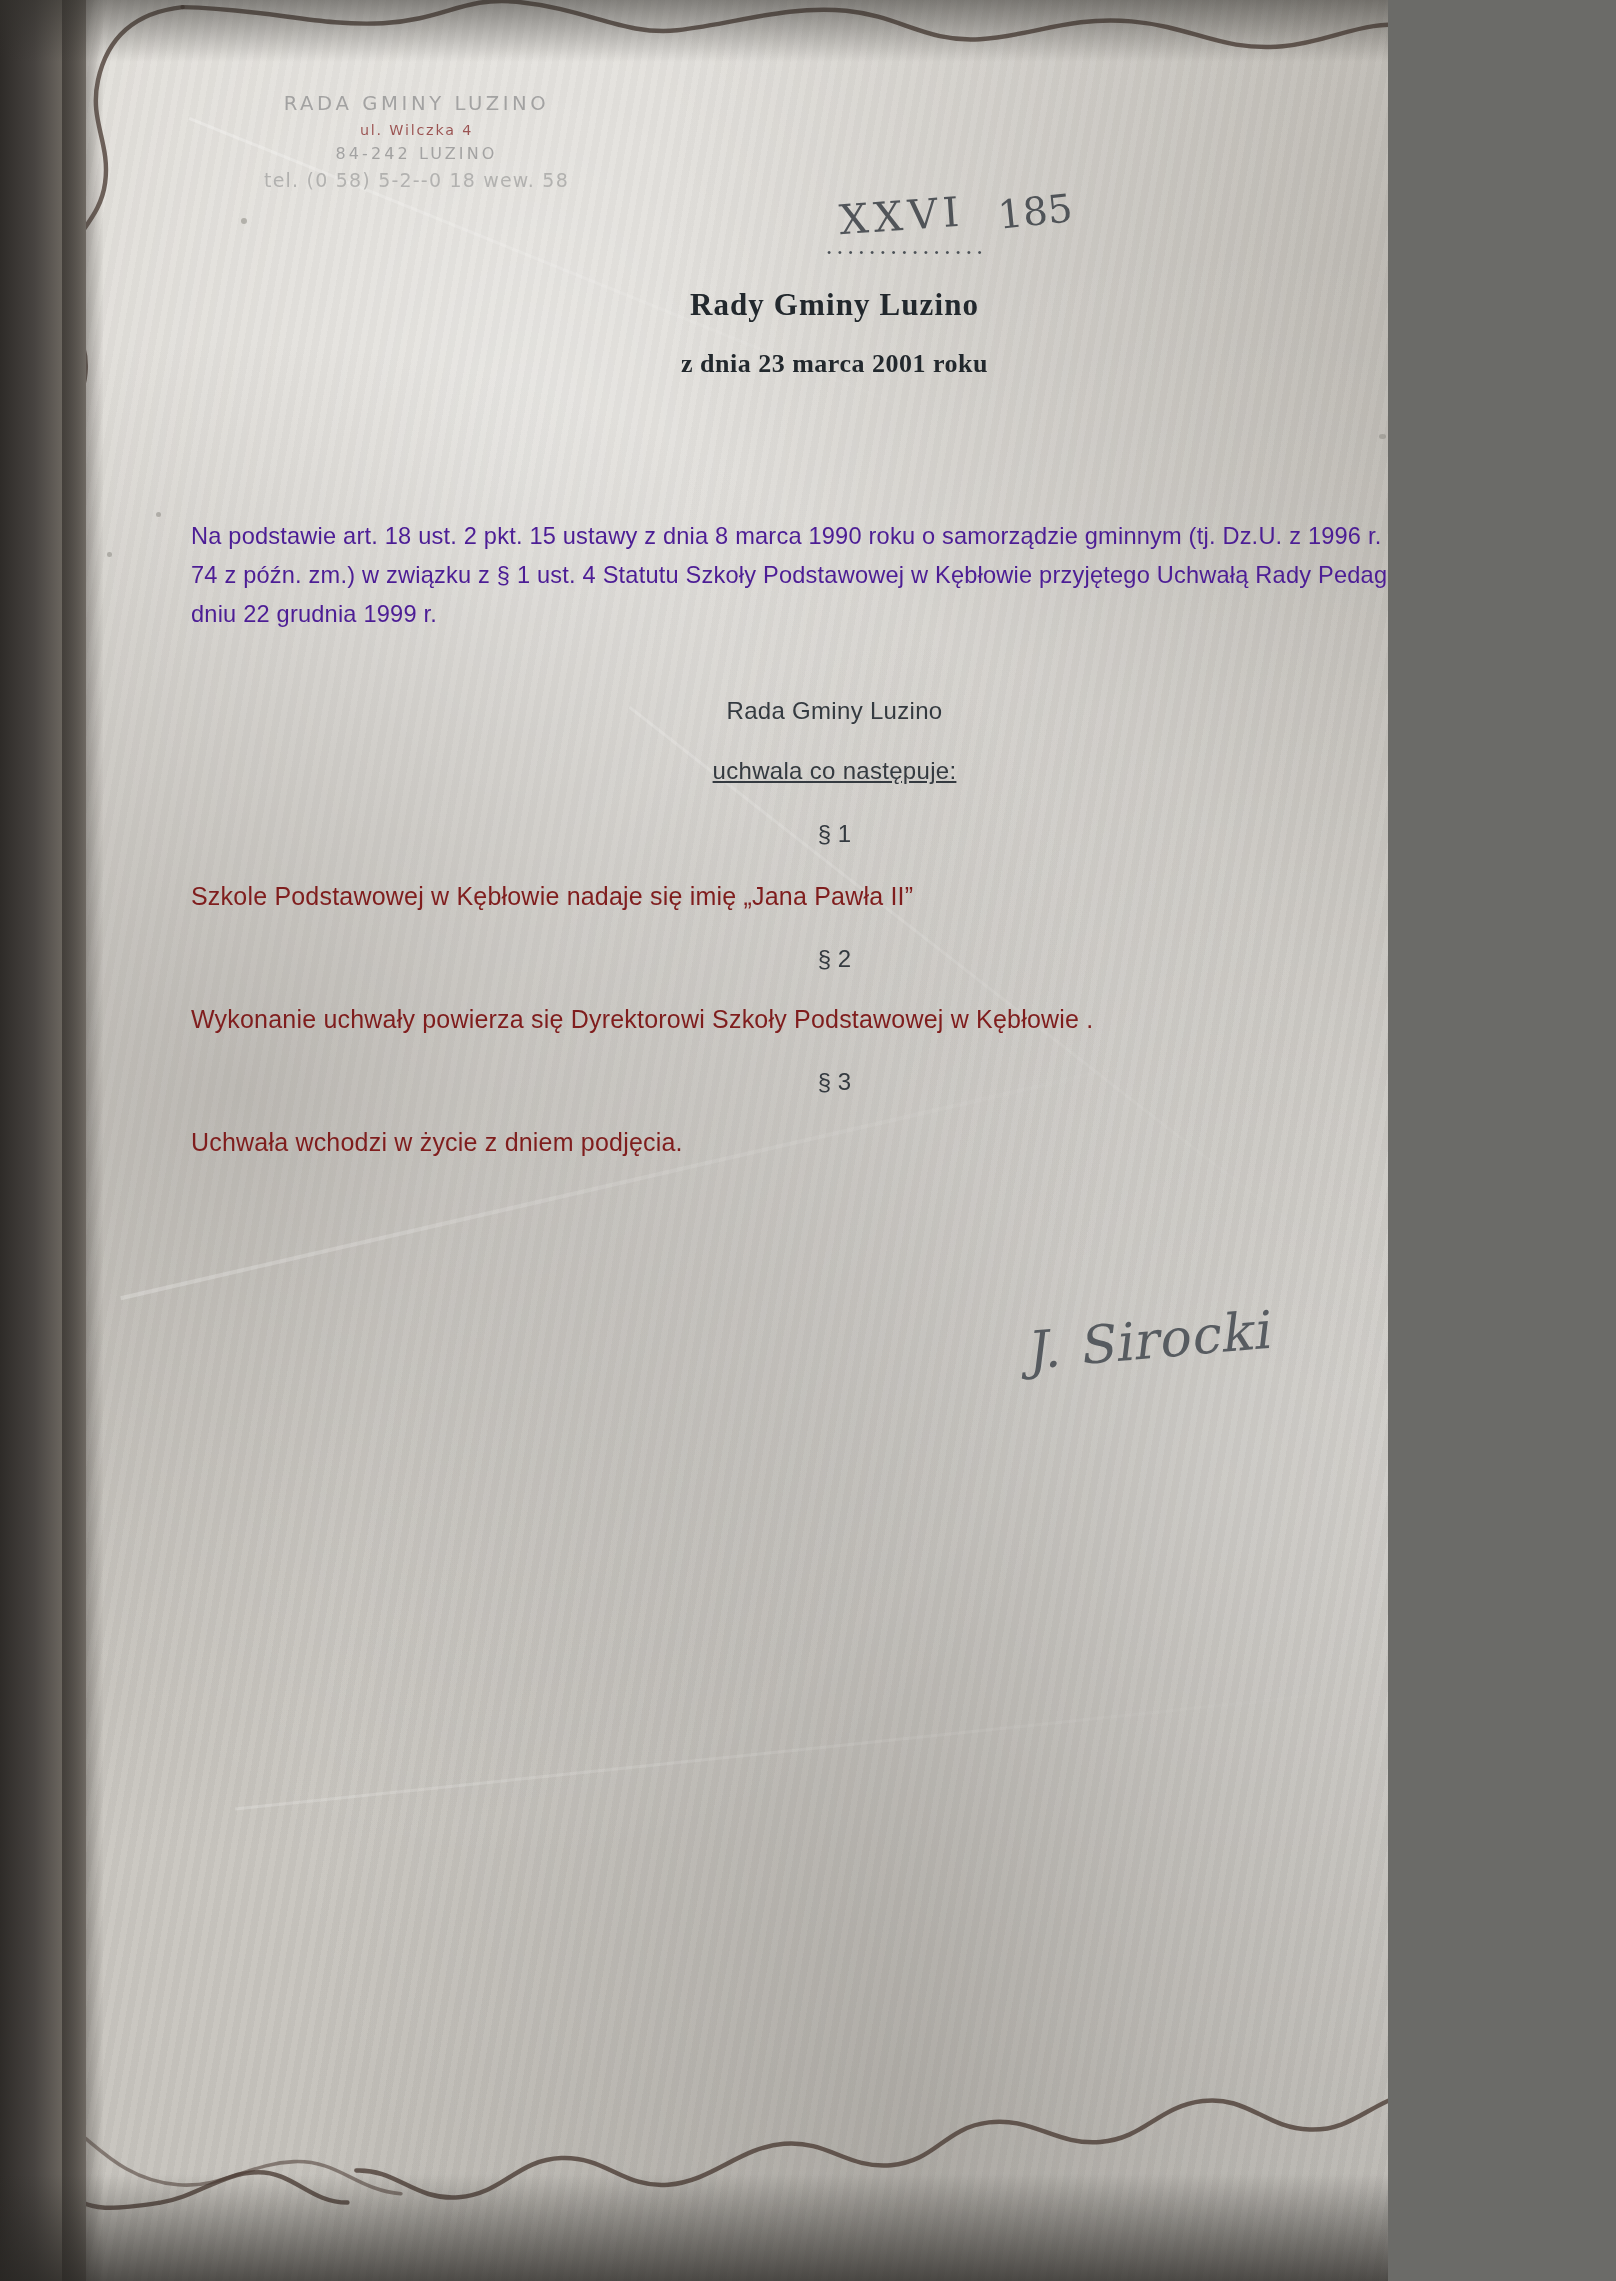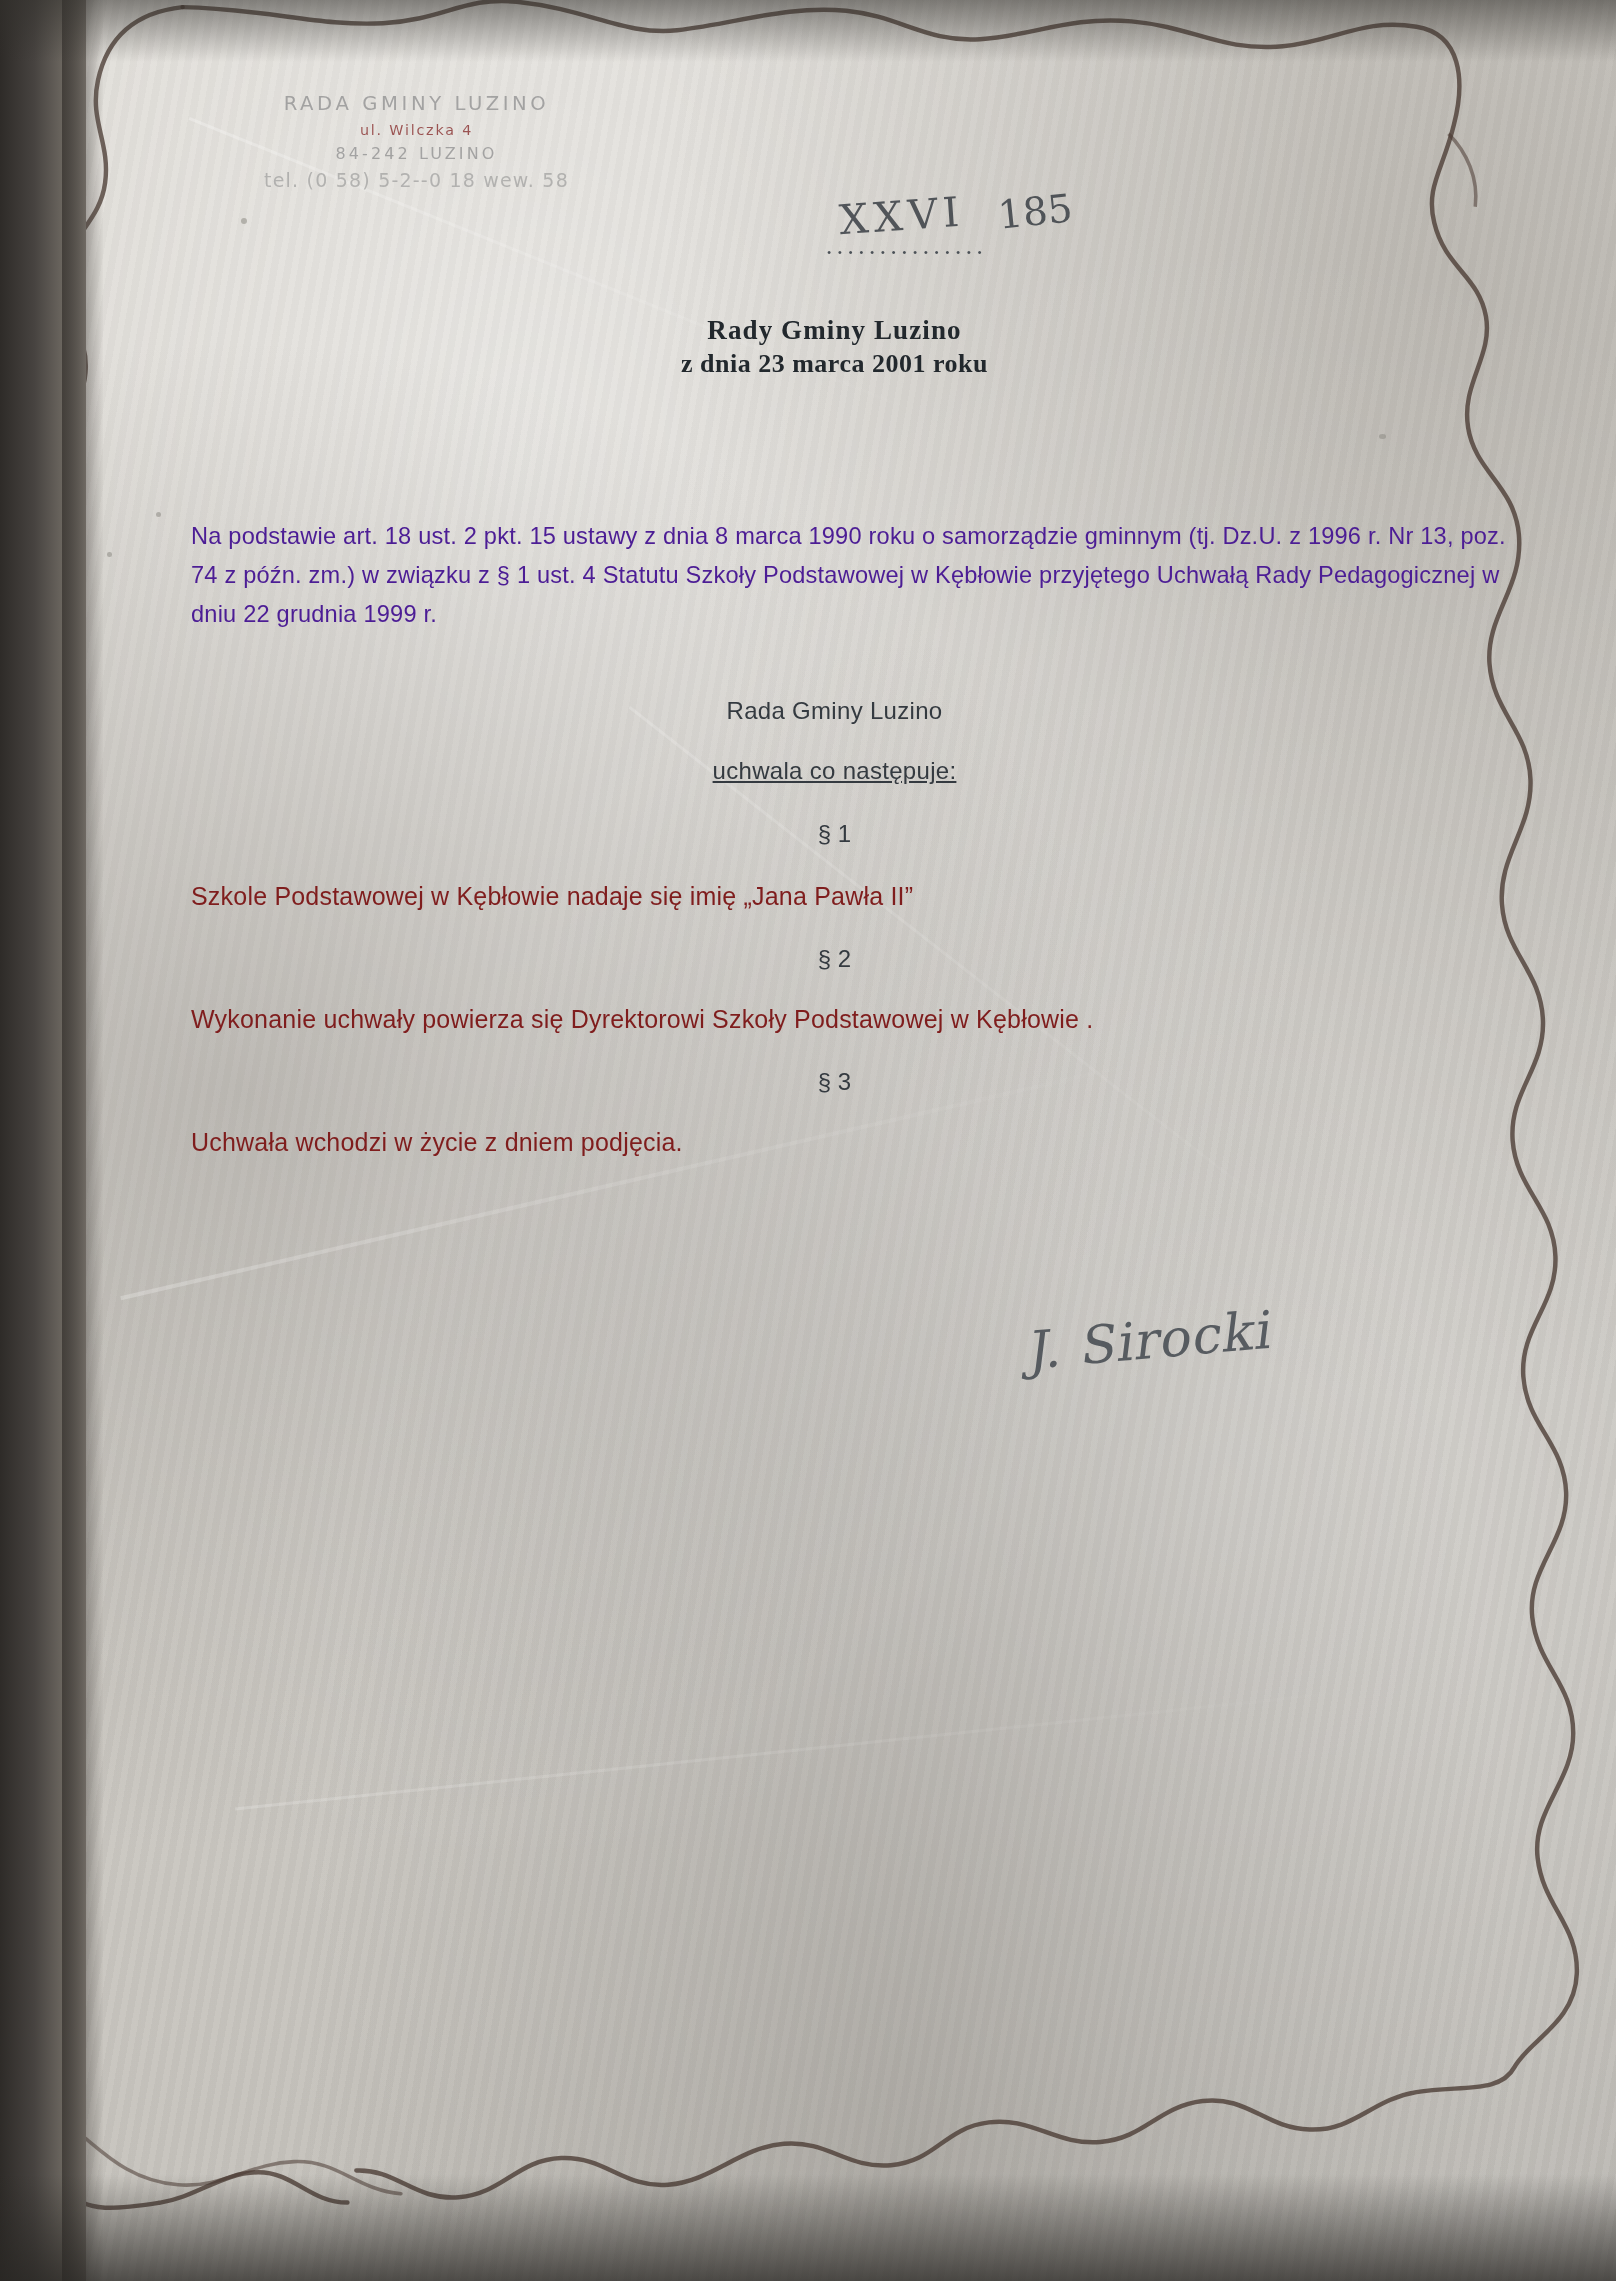--- a/index.html
+++ b/index.html
@@ -2,21 +2,21 @@
 <html style="font-size:14.3px"><head>
 <meta charset="utf-8">
 <style>
   html, body {
     margin: 0;
     padding: 0;
     background: #6b6b68;
   }
   #page {
     position: relative;
-    width: 1616px;
+    width: 1388px;
     height: 2281px;
     overflow: hidden;
     background: #b9b5ad;
     font-family: "Liberation Serif", serif;
   }
   
   .gutter-left {
     position: absolute;
     left: 0; top: 0;
     width: 86px; height: 2281px;
@@ -109,21 +109,21 @@
   }
   .title-line {
     position: absolute;
     width: 100%;
     text-align: center;
     font-weight: bold;
     font-family: "Liberation Serif", serif;
     color: #22282d;
   }
   .t1 { top: 221px; font-size: 27px; letter-spacing: 0.4px; }
-  .t2 { top: 287px; font-size: 27px; letter-spacing: 1.1px; margin-top: 28px; }
+  .t2 { top: 287px; font-size: 31px; letter-spacing: 1.1px; }
   .t3 { top: 349px; font-size: 26px; letter-spacing: 0.5px; }
 
   .hand-nr {
     position: absolute;
     top: 192px;
     left: 786px;
     font-family: "DejaVu Serif", serif;
     font-size: 41px;
     color: #3a3f45;
     transform: rotate(-4deg);

